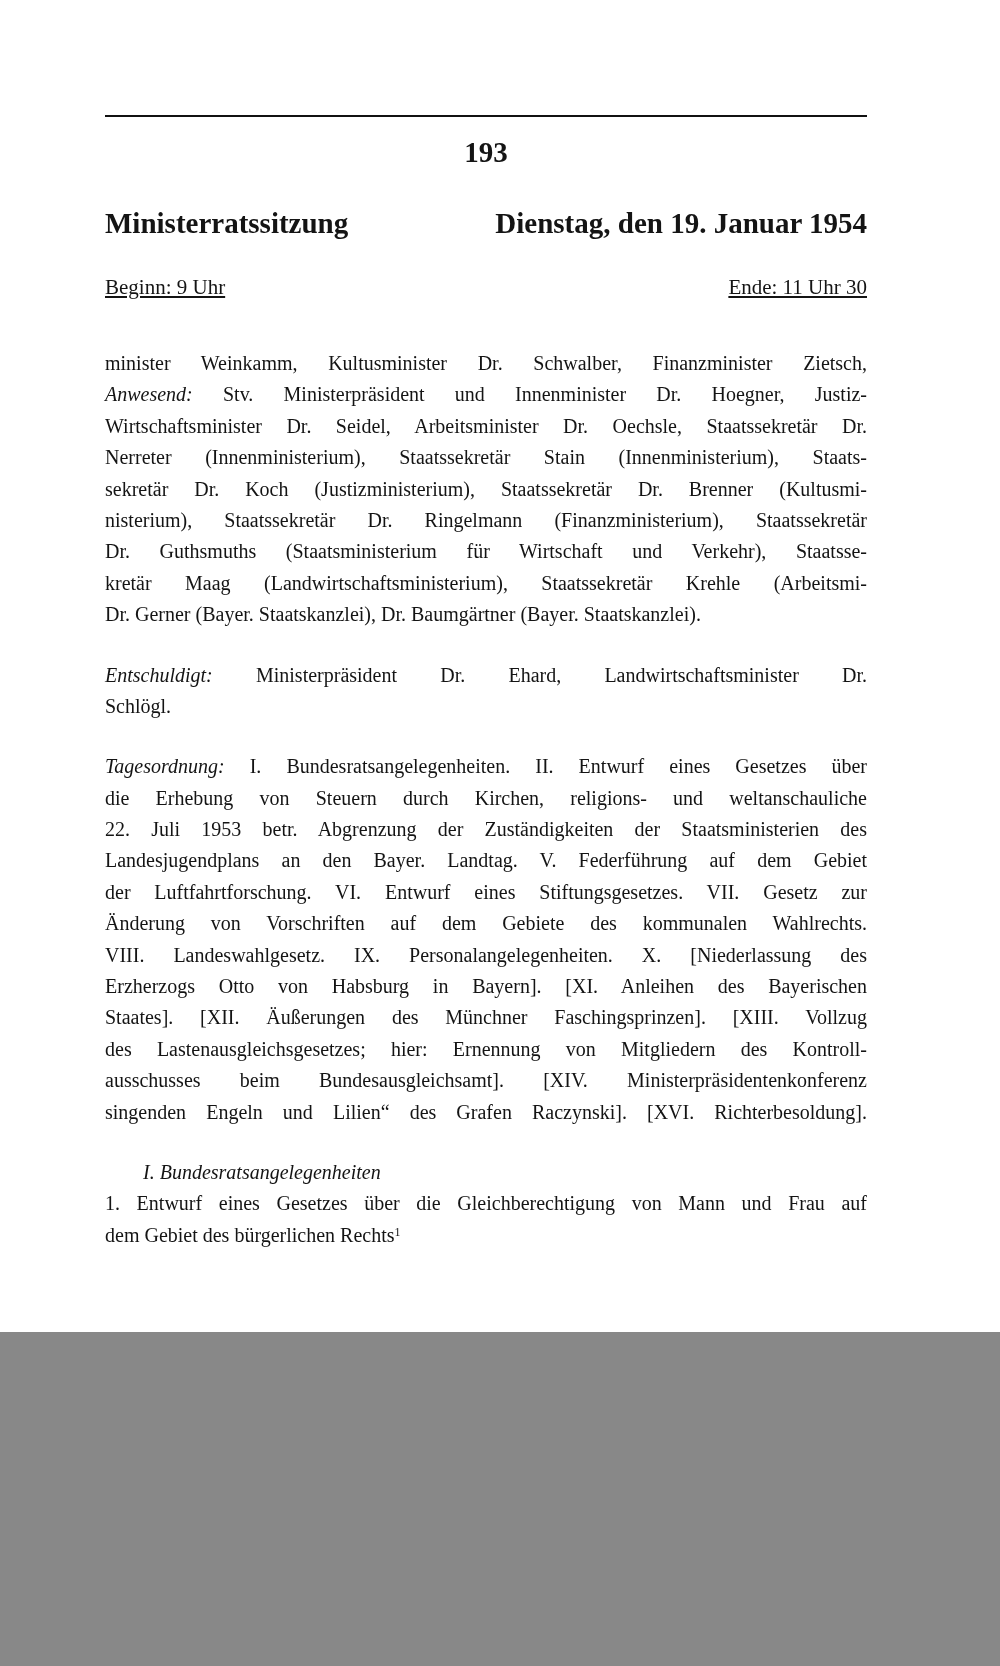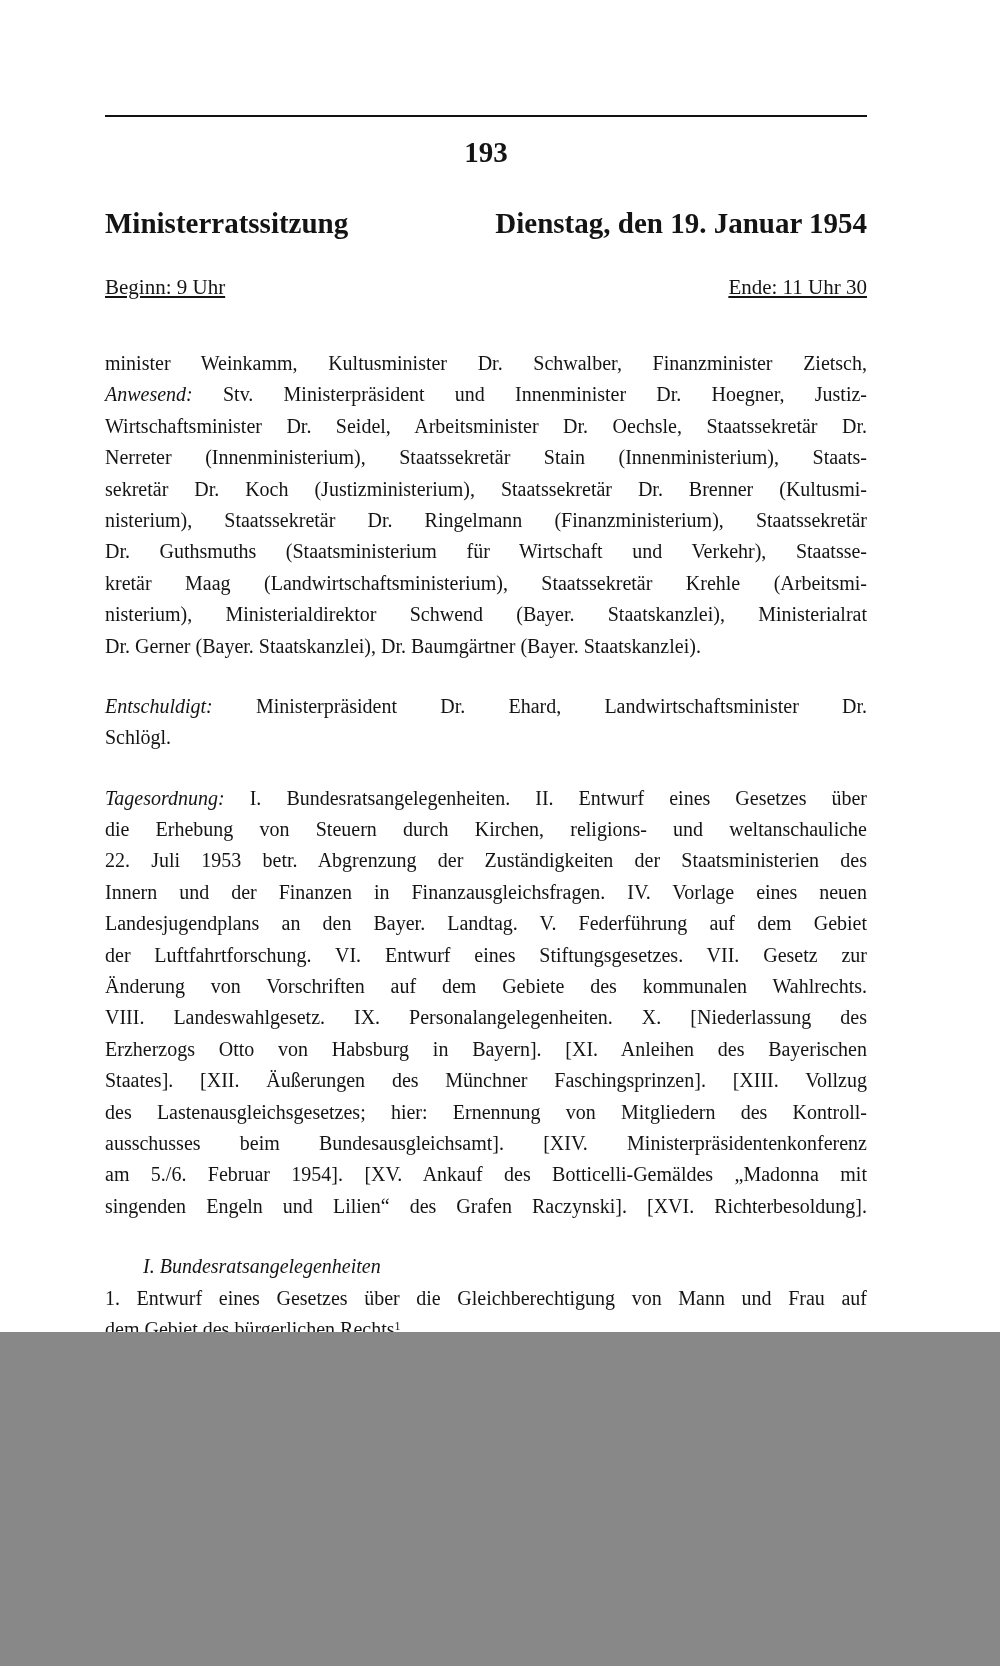--- a/index.html
+++ b/index.html
@@ -59,41 +59,38 @@
     <div id="paragraphs">
         <div class="paragraph">
           <div class="bline">minister Weinkamm, Kultusminister Dr. Schwalber, Finanzminister Zietsch,</div>
           <div class="bline"><span class="lead">Anwesend:</span> Stv. Ministerpräsident und Innenminister Dr. Hoegner, Justiz-</div>
           <div class="bline">Wirtschaftsminister Dr. Seidel, Arbeitsminister Dr. Oechsle, Staatssekretär Dr.</div>
           <div class="bline">Nerreter (Innenministerium), Staatssekretär Stain (Innenministerium), Staats-</div>
           <div class="bline">sekretär Dr. Koch (Justizministerium), Staatssekretär Dr. Brenner (Kultusmi-</div>
           <div class="bline">nisterium), Staatssekretär Dr. Ringelmann (Finanzministerium), Staatssekretär</div>
           <div class="bline">Dr. Guthsmuths (Staatsministerium für Wirtschaft und Verkehr), Staatsse-</div>
           <div class="bline">kretär Maag (Landwirtschaftsministerium), Staatssekretär Krehle (Arbeitsmi-</div>
-          <div class="bline">nisterium), Ministerialdirektor Schwend (Bayer. Staatskanzlei), Ministerialrat</div>
           <div class="bline endleft">Dr. Gerner (Bayer. Staatskanzlei), Dr. Baumgärtner (Bayer. Staatskanzlei).</div>
         </div>
         <div class="paragraph">
           <div class="bline"><span class="lead">Entschuldigt:</span> Ministerpräsident Dr. Ehard, Landwirtschaftsminister Dr.</div>
           <div class="bline endleft">Schlögl.</div>
         </div>
         <div class="paragraph">
           <div class="bline"><span class="lead">Tagesordnung:</span> I. Bundesratsangelegenheiten. II. Entwurf eines Gesetzes über</div>
           <div class="bline">die Erhebung von Steuern durch Kirchen, religions- und weltanschauliche</div>
           <div class="bline">22. Juli 1953 betr. Abgrenzung der Zuständigkeiten der Staatsministerien des</div>
-          <div class="bline">Innern und der Finanzen in Finanzausgleichsfragen. IV. Vorlage eines neuen</div>
           <div class="bline">Landesjugendplans an den Bayer. Landtag. V. Federführung auf dem Gebiet</div>
           <div class="bline">der Luftfahrtforschung. VI. Entwurf eines Stiftungsgesetzes. VII. Gesetz zur</div>
           <div class="bline">Änderung von Vorschriften auf dem Gebiete des kommunalen Wahlrechts.</div>
           <div class="bline">VIII. Landeswahlgesetz. IX. Personalangelegenheiten. X. [Niederlassung des</div>
           <div class="bline">Erzherzogs Otto von Habsburg in Bayern]. [XI. Anleihen des Bayerischen</div>
           <div class="bline">Staates]. [XII. Äußerungen des Münchner Faschingsprinzen]. [XIII. Vollzug</div>
           <div class="bline">des Lastenausgleichsgesetzes; hier: Ernennung von Mitgliedern des Kontroll-</div>
           <div class="bline">ausschusses beim Bundesausgleichsamt]. [XIV. Ministerpräsidentenkonferenz</div>
-          <div class="bline">am 5./6. Februar 1954]. [XV. Ankauf des Botticelli-Gemäldes „Madonna mit</div>
           <div class="bline">singenden Engeln und Lilien“ des Grafen Raczynski]. [XVI. Richterbesoldung].</div>
         </div>
       </div>
 
     <div class="paragraph">
       <div class="section-heading">I. Bundesratsangelegenheiten</div>
       <div id="section-lines">
           <div class="bline">1. Entwurf eines Gesetzes über die Gleichberechtigung von Mann und Frau auf</div>
           <div class="bline endleft">dem Gebiet des bürgerlichen Rechts<sup class="ref">1</sup></div>
         </div>

